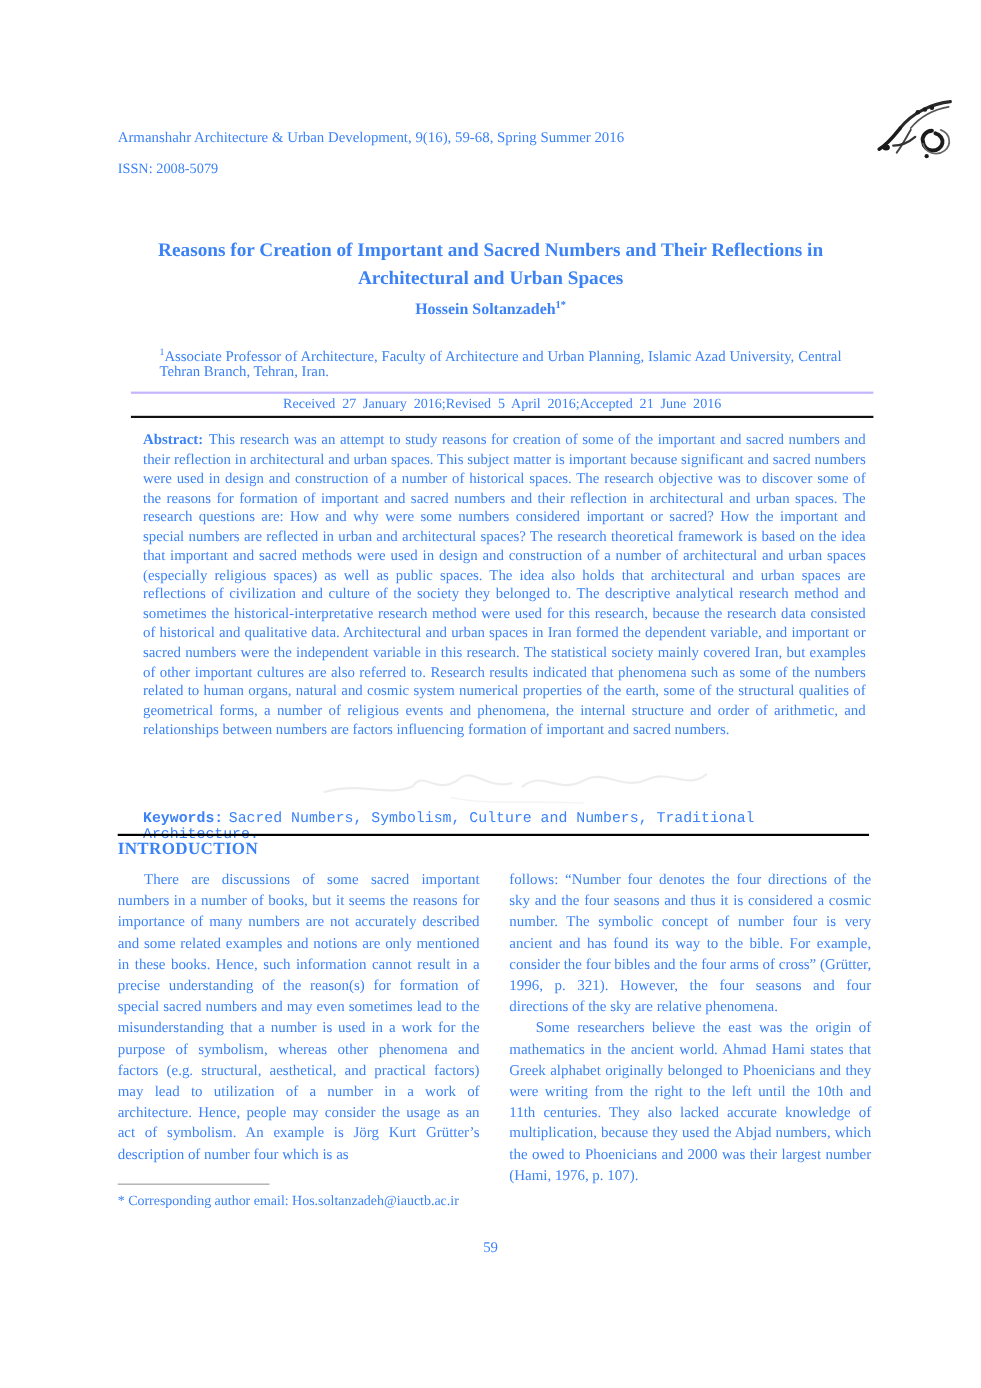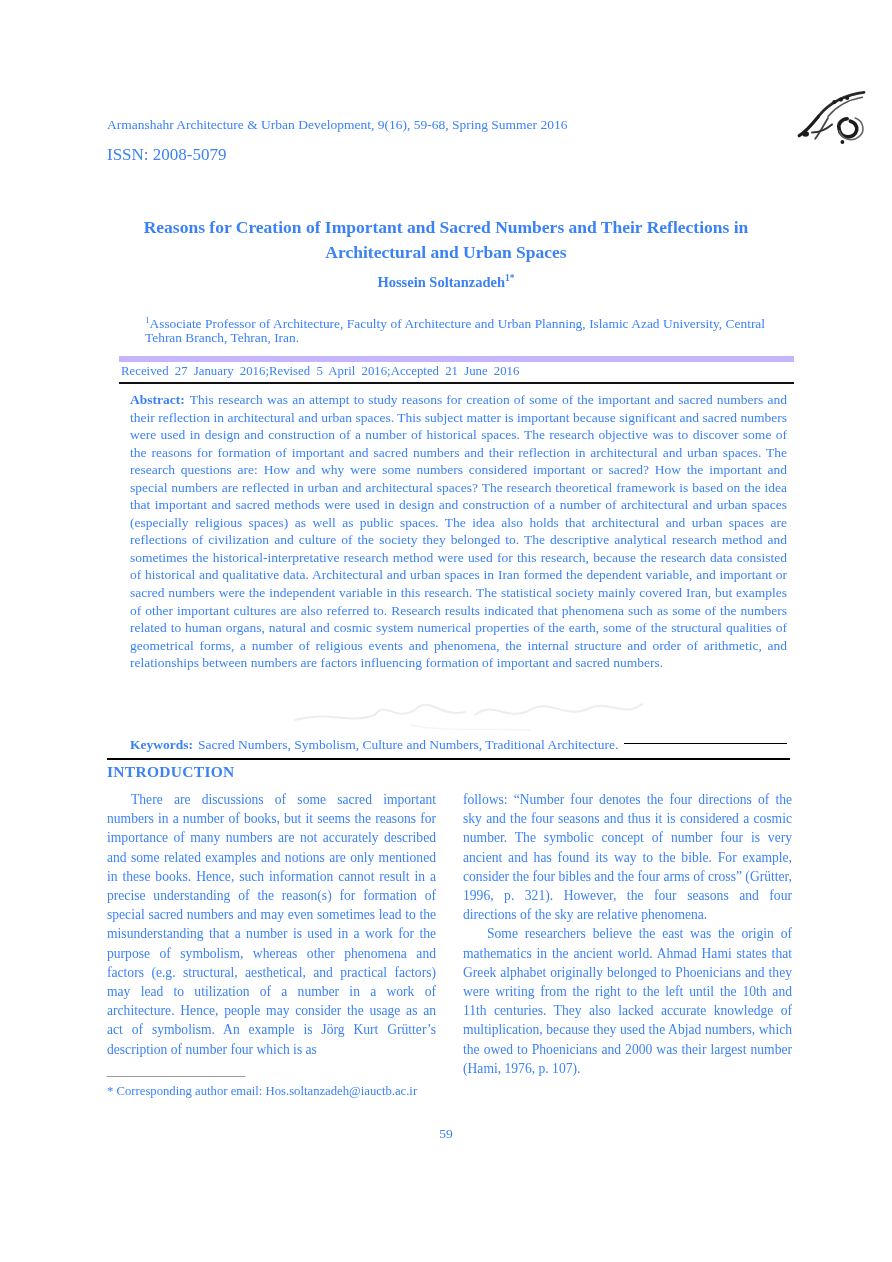--- a/index.html
+++ b/index.html
@@ -8,21 +8,21 @@
     width:892px; height:1262px;
     margin:0 auto;
     background:#ffffff;
     font-family:"Liberation Serif", serif;
     color:#3b82f6;
     overflow:hidden;
   }
   .abs { position:absolute; }
 
   .journal-line { top:117px; left:107px; font-size:13.5px; }
-  .issn-line    { top:145px; left:107px; font-size:17px; }
+  .issn-line    { top:145px; left:107px; font-size:13px; }
 
   .logo { top:86px; left:788px; width:80px; height:64px; }
 
   .title {
     top:215px; left:98px; width:696px;
     text-align:center; font-weight:bold; font-size:17.5px; line-height:25px;
   }
   .author {
     top:273px; left:98px; width:696px;
     text-align:center; font-weight:bold; font-size:14.5px;
@@ -30,35 +30,35 @@
   .author sup { font-size:9.5px; }
 
   .affiliation {
     top:313px; left:145px; width:620px;
     font-size:13.4px; line-height:14px; text-align:justify;
   }
   .affiliation sup { font-size:9px; }
 
   .dates {
     top:356px; left:119px; width:671px;
-    display:flex; justify-content:flex-start;
+    display:flex; justify-content:center;
     font-size:12.8px; word-spacing:3px;
-    border-top:6px solid #c4b5fd; border-bottom:2px solid #111;
+    border-top:2px solid #c4b5fd; border-bottom:2px solid #111;
     padding:2px 2px 3px 2px;
   }
 
   .abstract {
     top:391px; left:130px; width:657px;
     font-size:13.5px; line-height:17.55px; text-align:justify;
   }
   .inline-label { font-weight:bold; margin-right:5px; }
 
   .keywords {
     top:737px; left:130px; width:657px;
-    font-size:13.5px; display:flex; align-items:center;
+    font-size:13.5px; display:flex; align-items:flex-start;font-family:Liberation Mono, monospace;
   }
   .keywords .rule-fill { flex:1 1 auto; border-bottom:1.5px solid #000; margin:0 0 3px 6px; }
 
   .section-rule { top:758px; left:107px; width:683px; border-top:2px solid #000; }
 
   .intro-heading {
     top:763px; left:107px;
     font-weight:bold; font-size:15.5px; letter-spacing:0.3px;
   }
 

